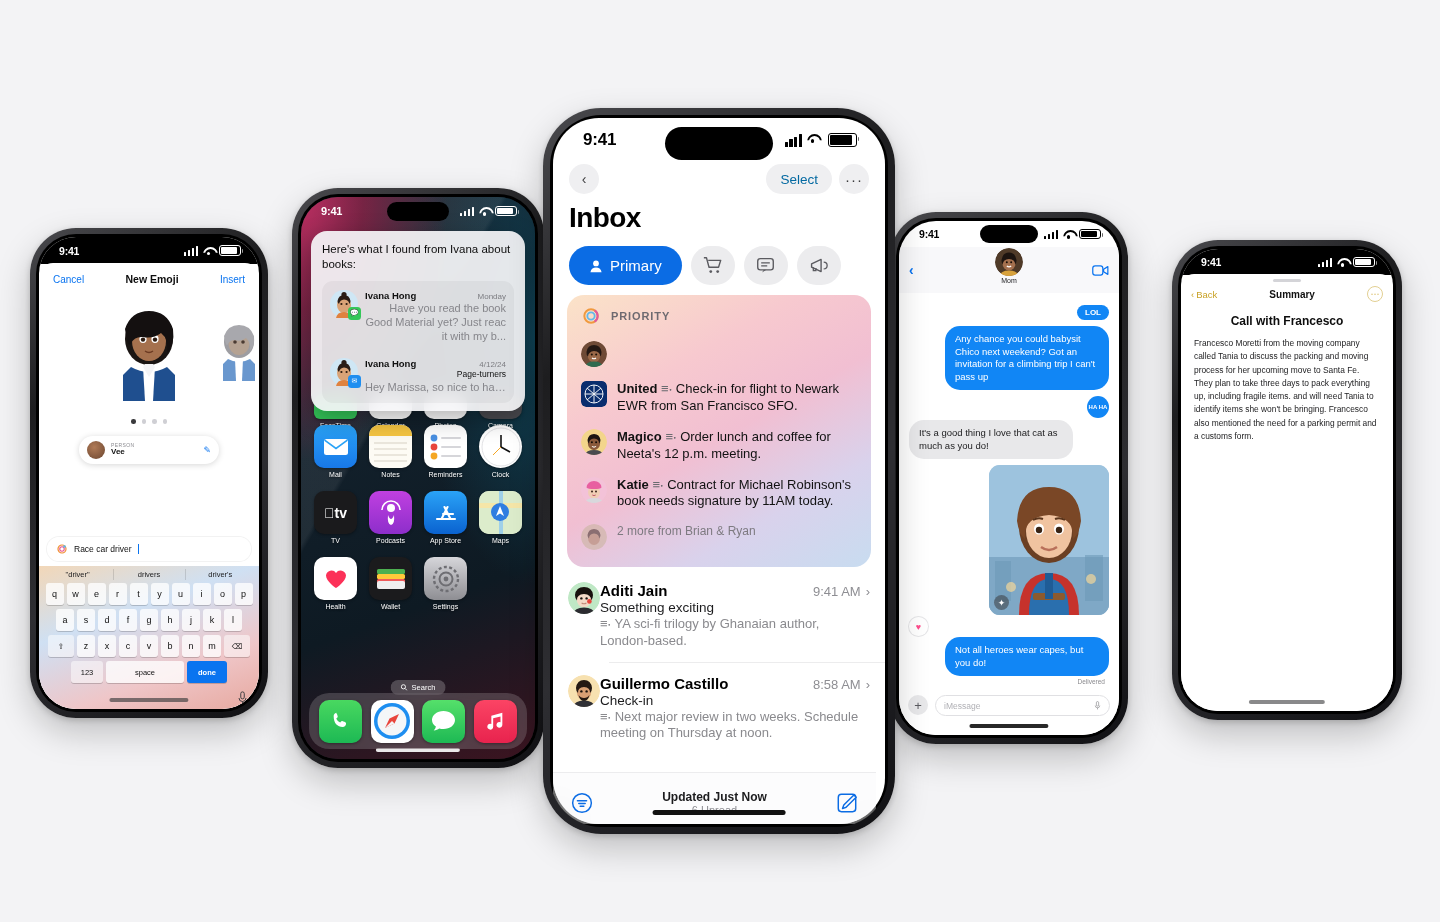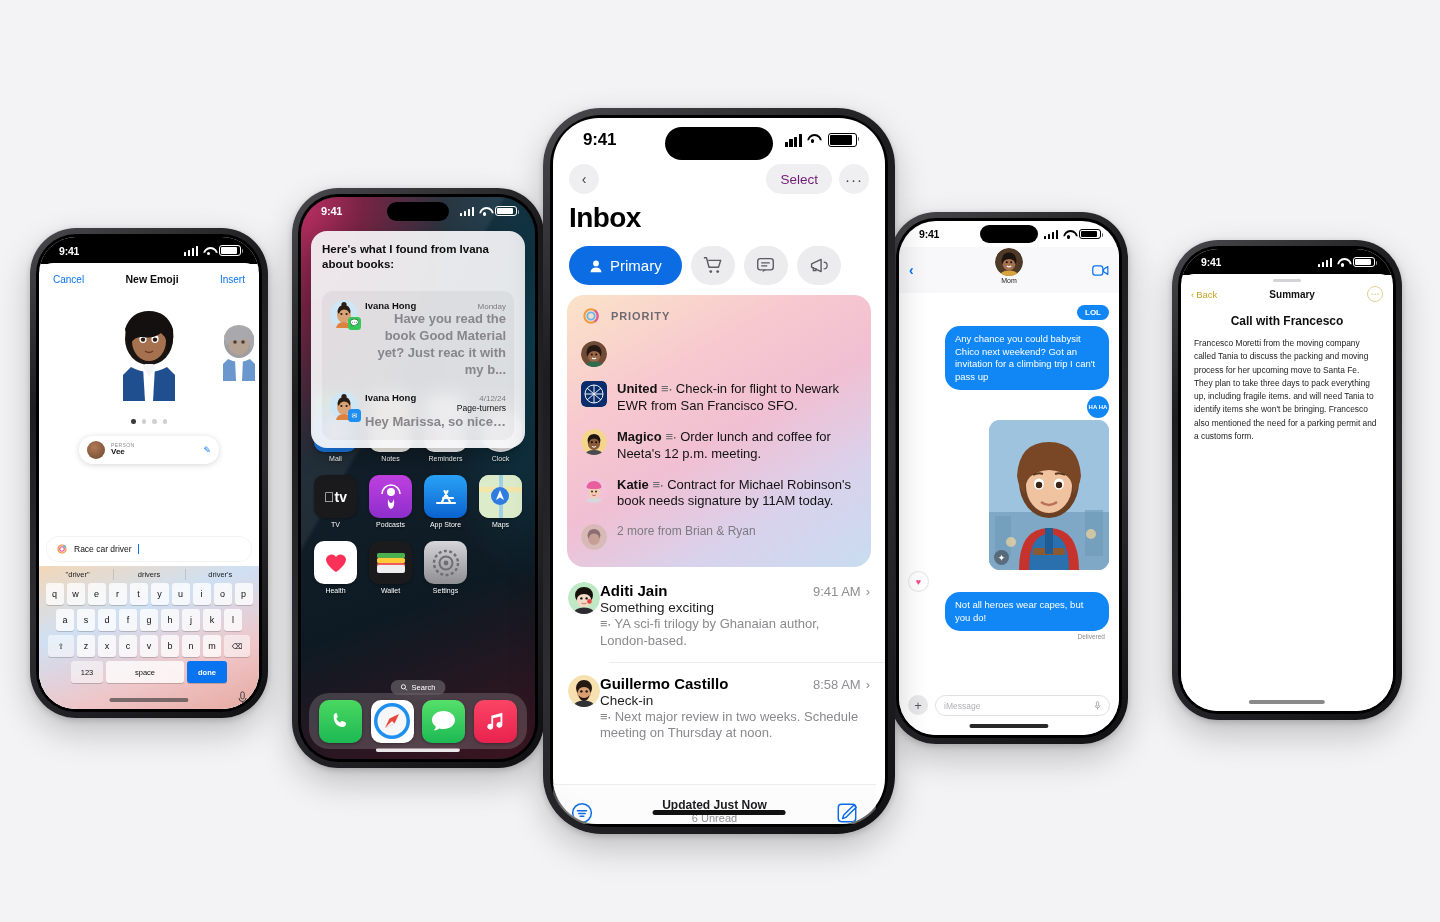--- a/index.html
+++ b/index.html
@@ -163,37 +163,37 @@
   }
   #phone-home .statusbar { color:#fff; position:relative; z-index:4; height:28px; font-size:11px;}
   #phone-home .island { width:62px;height:19px;top:5px; }
   .siri-card {
     position:absolute; z-index:5; left:10px; right:10px; top:34px;
     background:rgba(245,245,247,.93);
     border-radius:16px; padding:11px 11px 8px;
     box-shadow:0 8px 24px rgba(0,0,0,.3);
     backdrop-filter: blur(8px);
   }
-  .siri-title { font-size:11.5px; line-height:1.3; color:#0d0d0d; font-weight:700; margin-bottom:19px;}
+  .siri-title { font-size:11.5px; line-height:1.3; color:#0d0d0d; font-weight:400; margin-bottom:9px;}
   .siri-list { background:rgba(0,0,0,.045); border-radius:11px; padding:2px 0;text-align:right; }
   .siri-row { display:flex; gap:7px; padding:7px 8px; }
   .siri-av { width:28px;height:28px;border-radius:50%;flex:none;position:relative; }
   .siri-av .badge {
     position:absolute;right:-3px;bottom:-2px;width:13px;height:13px;border-radius:3.5px;
     display:flex;align-items:center;justify-content:center;font-size:7px;color:#fff;
   }
   .siri-body { flex:1; min-width:0; }
   .siri-head { display:flex; justify-content:space-between; align-items:baseline; }
   .siri-name { font-size:9.5px; font-weight:bold; color:#111; }
   .siri-date { font-size:8px; color:#7d7d82; flex:none; padding-left:4px; }
   .siri-sub { font-size:8.5px; color:#111; line-height:1.3; }
-  .siri-prev { font-size:13px; color:#86868b; line-height:1.3;
-    overflow:hidden; text-overflow:ellipsis; white-space:nowrap;font-weight:bold; }
+  .siri-prev { font-size:11px; color:#86868b; line-height:1.3;
+    overflow:hidden; text-overflow:ellipsis; white-space:nowrap; }
   .app-grid {
-    position:absolute; z-index:3; left:12px; right:12px; top:212px;
+    position:absolute; z-index:3; left:12px; right:12px; top:228px;
     display:grid; grid-template-columns:repeat(4,1fr); gap:13px 10px;
   }
   .app { display:flex; flex-direction:column; align-items:center; gap:3px; }
   .app-ico {
     width:43px;height:43px;border-radius:10px;
     display:flex;align-items:center;justify-content:center;
     box-shadow:0 1px 3px rgba(0,0,0,.35); overflow:hidden; position:relative;
   }
   .app-lbl { font-size:7px; color:#fff; text-shadow:0 1px 2px rgba(0,0,0,.6); }
   .search-pill {
@@ -215,21 +215,21 @@
   #phone-mail .bezel { border-radius:51px; }
   #phone-mail .screen { border-radius:46px; background:#fff; }
   #phone-mail .statusbar { height:44px; padding:0 28px 0 30px; font-size:17px; color:#000;}
   #phone-mail .island { width:108px;height:33px;top:9px; }
   .mail-nav { display:flex; align-items:center; justify-content:space-between; padding:2px 16px 0; }
   .circ-btn {
     width:30px;height:30px;border-radius:50%;background:#efeff1;
     display:flex;align-items:center;justify-content:center;color:#3c3c3e;font-size:14px;
   }
   .pill-btn { height:30px;padding:0 14px;border-radius:15px;background:#efeff1;
-    display:flex;align-items:center;font-size:13.5px;color:#701a75;}
+    display:flex;align-items:center;font-size:13.5px;color:#0369a1;}
   .nav-right { display:flex; align-items:center; gap:7px; }
   .inbox-title { font-size:28px; font-weight:bold; letter-spacing:-.6px; padding:8px 16px 0; color:#000;}
   .filter-row { display:flex; gap:9px; padding:12px 16px 10px; }
   .f-primary {
     background:#0b6ce4; color:#fff; border-radius:20px; height:39px;
     display:flex;align-items:center;gap:7px;padding:0 20px;
     font-size:15px;font-weight:500;
   }
   .f-chip {
     width:44px;height:39px;border-radius:20px;background:#ececee;
@@ -254,24 +254,24 @@
     content:""; position:absolute; left:56px; right:0; top:0; height:1px; background:#ececed;
   }
   .m-av { width:32px;height:32px;border-radius:50%;flex:none;overflow:hidden;}
   .m-body { flex:1; min-width:0; }
   .m-top { display:flex; align-items:baseline; justify-content:space-between; }
   .m-name { font-size:15px; font-weight:bold; color:#000; }
   .m-right { display:flex; align-items:center; gap:5px; color:#8e8e93; font-size:13px; flex:none;}
   .m-subj { font-size:13.5px; color:#1c1c1e; margin-top:1px;}
   .m-prev { font-size:13px; color:#8a8a8e; line-height:1.28; margin-top:1px;}
   .mail-toolbar {
-    position:absolute; left:0; right:9px; bottom:0; height:40px;
+    position:absolute; left:0; right:9px; bottom:0; height:52px;
     background:rgba(252,252,253,.94); backdrop-filter:blur(14px);
     border-top:1px solid #ececee;
-    display:flex; align-items:flex-end; justify-content:space-between;
+    display:flex; align-items:center; justify-content:space-between;
     padding:8px 18px 0;
   }
   .tb-center { text-align:center; flex:1; }
   .tb-center .a { font-size:12px; font-weight:bold; color:#1c1c1e; }
   .tb-center .b { font-size:11px; color:#8e8e93; }
   .tb-ico { color:#0b6ce4; }
 
   
   #phone-msg { left:890px; top:212px; width:238px; height:532px; }
   #phone-msg .screen { background:#fff; }
@@ -1025,20 +1025,23 @@
         <div class="msg-body">
           <div class="row-r">
             <div class="tapback">LOL</div>
           </div>
           <div class="row-r">
             <div class="bub me">Any chance you could babysit Chico next weekend? Got an invitation for a climbing trip I can't pass up</div>
           </div>
           <div class="row-r" style="margin-bottom:2px">
             <div class="tapback round">HA HA</div>
           </div>
+          <div class="row-l">
+            <div class="bub them">It's a good thing I love that cat as much as you do!</div>
+          </div>
           <div class="row-r" style="margin-bottom:2px">
             <div class="genmoji-img">
               <svg viewBox="0 0 120 150" width="120" height="150">
                 <rect width="120" height="150" fill="#9dc3de"></rect>
                 <rect y="92" width="120" height="58" fill="#7fa8c6"></rect>
                 <rect x="6" y="96" width="16" height="40" fill="#6d9ab8" opacity=".6"></rect>
                 <rect x="96" y="90" width="18" height="46" fill="#6d9ab8" opacity=".6"></rect>
                 <circle cx="22" cy="122" r="5" fill="#f4d79a" opacity=".7"></circle>
                 <circle cx="102" cy="114" r="5" fill="#f4d79a" opacity=".7"></circle>
                 <path d="M30 150q0-42 30-42t30 42z" fill="#c6322c"></path>

